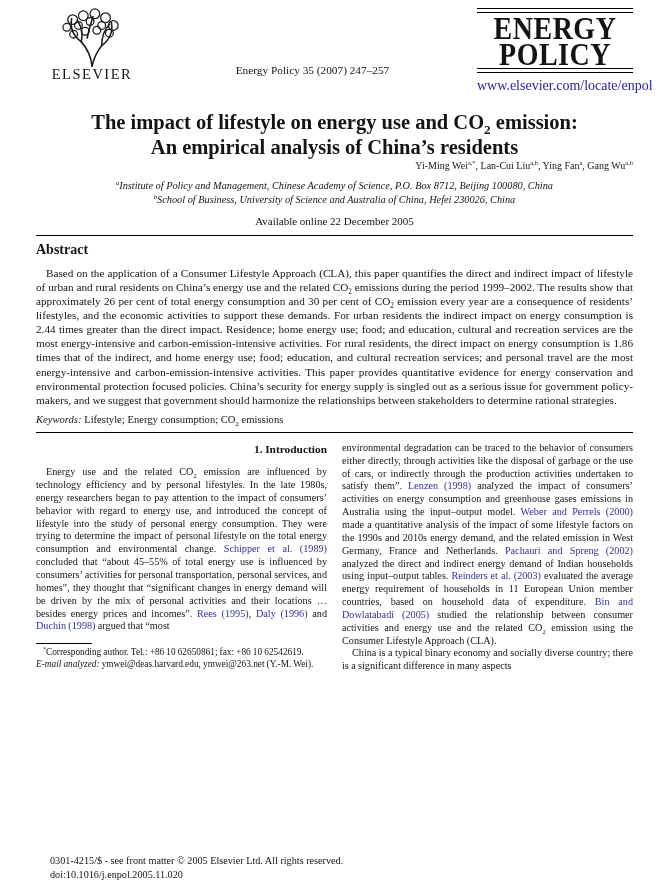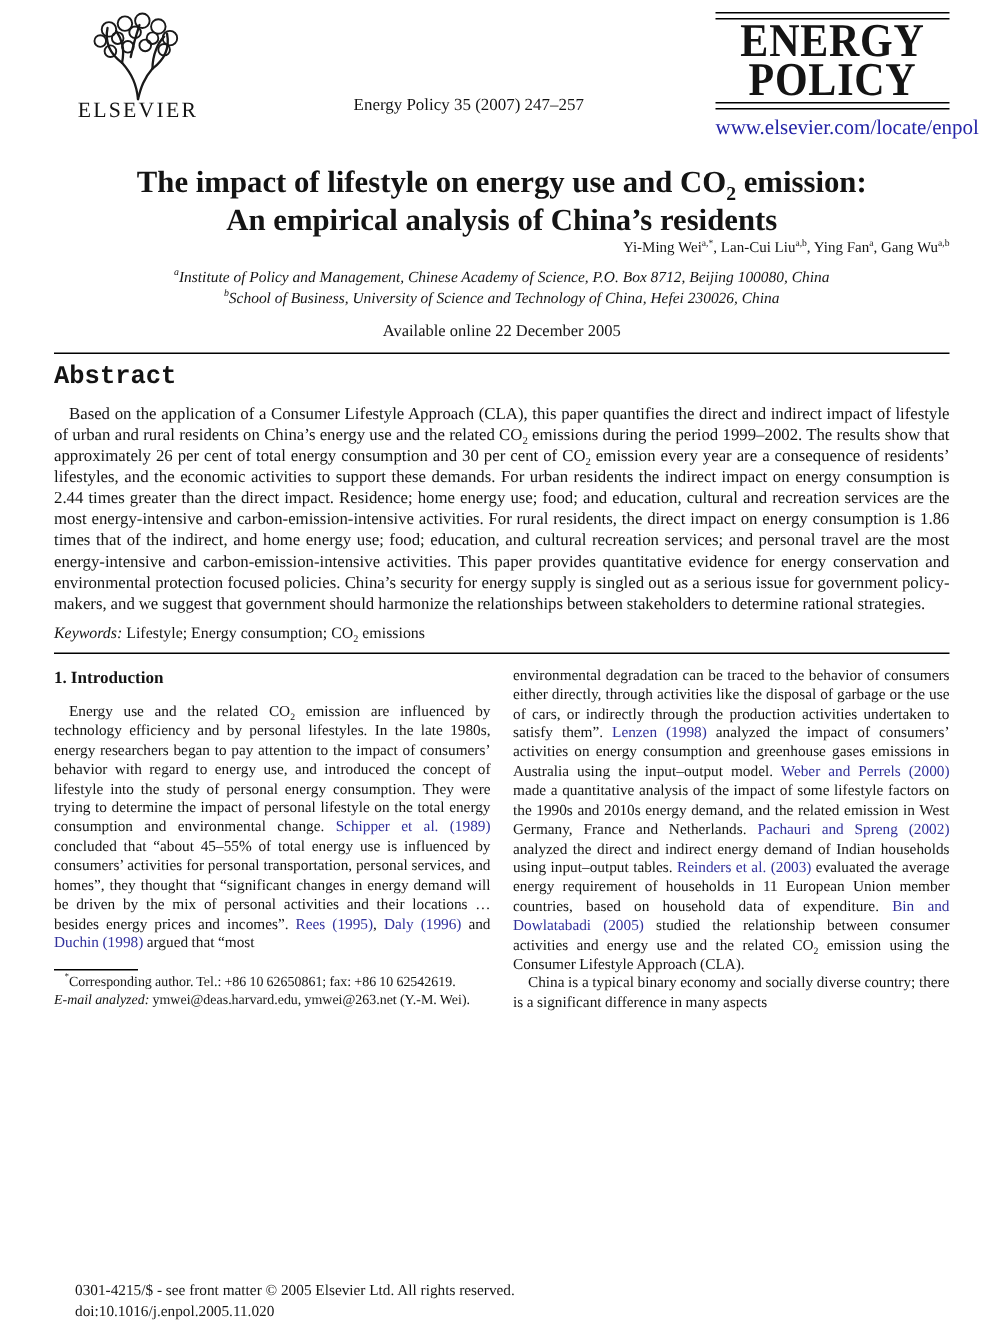--- a/index.html
+++ b/index.html
@@ -25,30 +25,30 @@
 
   
   .title{margin:18px 0 0 0;text-align:center;font-weight:700;font-size:20.5px;line-height:1.22;}
   .title div{white-space:nowrap;}
   .authors{margin-top:0;text-align:right;font-size:10px;white-space:nowrap;}
   .affiliations{margin-top:8px;text-align:center;font-style:italic;font-size:10.3px;line-height:1.4;}
   .affiliation{white-space:nowrap;}
   .available{margin-top:7px;text-align:center;font-size:11px;}
   .rule{border:none;border-top:1px solid #000;margin:8px 0 0 0;}
 
-  .abstract h2{font-size:17px;margin:6px 0 8px 0;font-weight:700;font-family:Liberation Mono, monospace;}
+  .abstract h2{font-size:14px;margin:6px 0 8px 0;font-weight:700;}
   .abstract p{margin:0;font-size:11.2px;line-height:1.26;text-align:justify;text-indent:10px;word-spacing:-0.2px;}
   .copyright{font-size:11.2px;margin-top:1px;}
   .keywords{margin-top:7px;font-size:10.6px;}
   .rule2{border:none;border-top:1px solid #000;margin:7px 0 0 0;}
 
   
   .columns{display:flex;gap:15px;margin-top:9px;align-items:flex-start;}
   .col{flex:1;font-size:10.2px;line-height:1.26;text-align:justify;word-spacing:-0.2px;}
-  .col h3{font-size:11.4px;font-weight:700;margin:0 0 10px 0;text-align:left;}
+  .col h3{font-size:11.4px;font-weight:700;margin:0 0 10px 0;text-align:right;}
   .col p{margin:0;}
   .col p.indent{text-indent:10px;}
 
   sup{vertical-align:super;font-size:64%;line-height:0;}
   sub{vertical-align:sub;font-size:64%;line-height:0;}
   a.cite{color:var(--link-blue,#30309c);text-decoration:none;cursor:pointer;}
   i{font-style:italic;}
 
   
   .footnote{margin-top:10px;font-size:9.3px;line-height:1.25;text-align:left;}
@@ -110,21 +110,21 @@
 
   <h1 class="title">
     <div><span>The impact of lifestyle on energy use and CO</span><sub>2</sub><span> emission:</span></div>
     <div>An empirical analysis of China’s residents</div>
   </h1>
 
   <div class="authors"><span>Yi-Ming Wei</span><sup>a,*</sup><span>, Lan-Cui Liu</span><sup>a,b</sup><span>, Ying Fan</span><sup>a</sup><span>, Gang Wu</span><sup>a,b</sup></div>
 
   <div class="affiliations">
     <div class="affiliation"><sup>a</sup><span>Institute of Policy and Management, Chinese Academy of Science, P.O. Box 8712, Beijing 100080, China</span></div>
-    <div class="affiliation"><sup>b</sup><span>School of Business, University of Science and Technology of China, Hefei 230026, China</span></div>
+    <div class="affiliation"><sup>b</sup><span>School of Business, University of Science and Australia of China, Hefei 230026, China</span></div>
   </div>
 
   <div class="available">Available online 22 December 2005</div>
 
   <hr class="rule">
 
   <section class="abstract">
     <h2>Abstract</h2>
     <p><span>Based on the application of a Consumer Lifestyle Approach (CLA), this paper quantifies the direct and indirect impact of lifestyle of urban and rural residents on China’s energy use and the related CO</span><sub>2</sub><span> emissions during the period 1999–2002. The results show that approximately 26 per cent of total energy consumption and 30 per cent of CO</span><sub>2</sub><span> emission every year are a consequence of residents’ lifestyles, and the economic activities to support these demands. For urban residents the indirect impact on energy consumption is 2.44 times greater than the direct impact. Residence; home energy use; food; and education, cultural and recreation services are the most energy-intensive and carbon-emission-intensive activities. For rural residents, the direct impact on energy consumption is 1.86 times that of the indirect, and home energy use; food; education, and cultural recreation services; and personal travel are the most energy-intensive and carbon-emission-intensive activities. This paper provides quantitative evidence for energy conservation and environmental protection focused policies. China’s security for energy supply is singled out as a serious issue for government policy-makers, and we suggest that government should harmonize the relationships between stakeholders to determine rational strategies.</span></p>
   </section>

